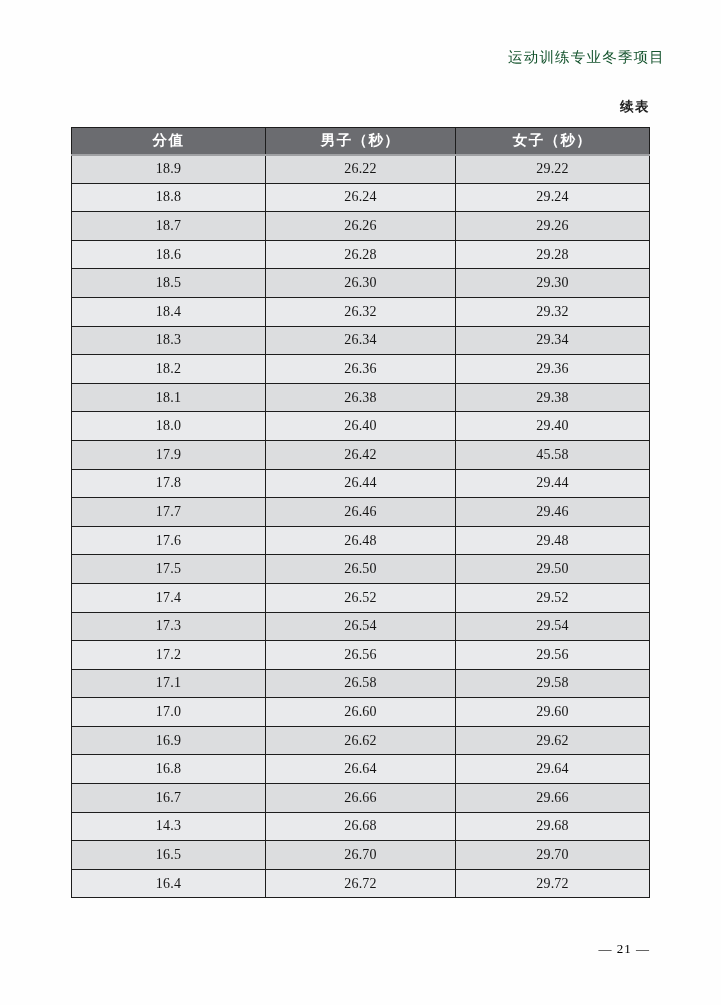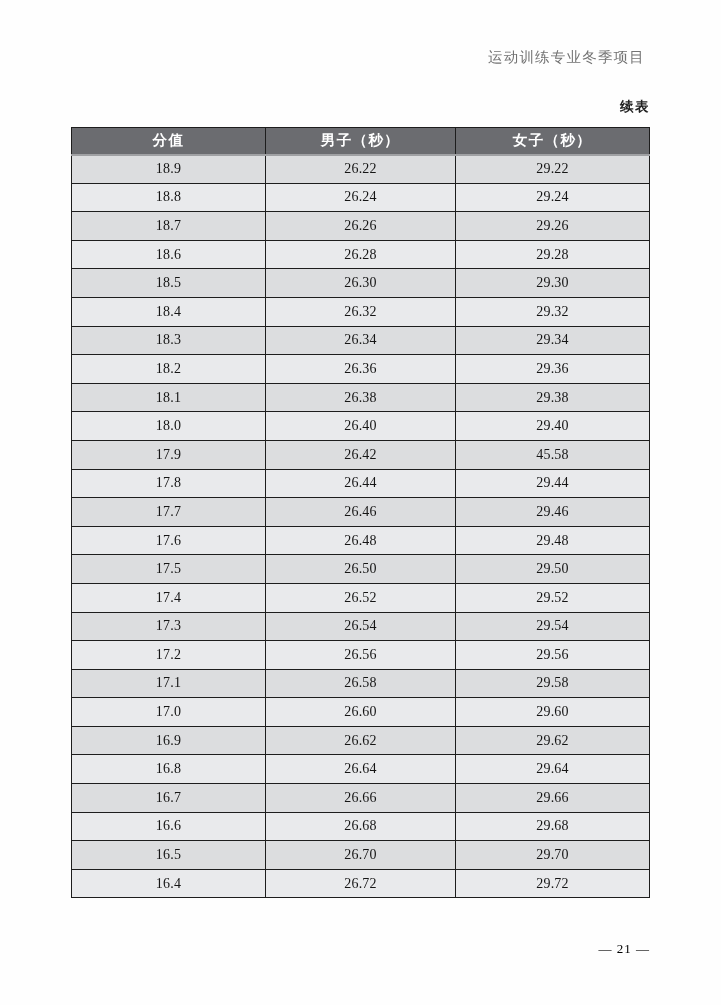--- a/index.html
+++ b/index.html
@@ -19,24 +19,24 @@
   .page {
     position: absolute;
     inset: 0;
     background: #fefefe;
   }
 
   
   .running-head {
     position: absolute;
     top: 48px;
-    right: 76px;
+    right: 56px;
     font-size: 14.5px;
     letter-spacing: 1.2px;
-    color: #737373;
+    color: #14532d;
     white-space: nowrap;
   }
 
   
   .continued-label {
     position: absolute;
     top: 98px;
     right: 71px;
     font-size: 13.5px;
     font-weight: 700;
@@ -242,21 +242,21 @@
             <td>16.8</td>
             <td>26.64</td>
             <td>29.64</td>
           </tr>
           <tr class="stripe-dark">
             <td>16.7</td>
             <td>26.66</td>
             <td>29.66</td>
           </tr>
           <tr class="stripe-light">
-            <td>16.6</td>
+            <td>14.3</td>
             <td>26.68</td>
             <td>29.68</td>
           </tr>
           <tr class="stripe-dark">
             <td>16.5</td>
             <td>26.70</td>
             <td>29.70</td>
           </tr>
           <tr class="stripe-light">
             <td>16.4</td>

